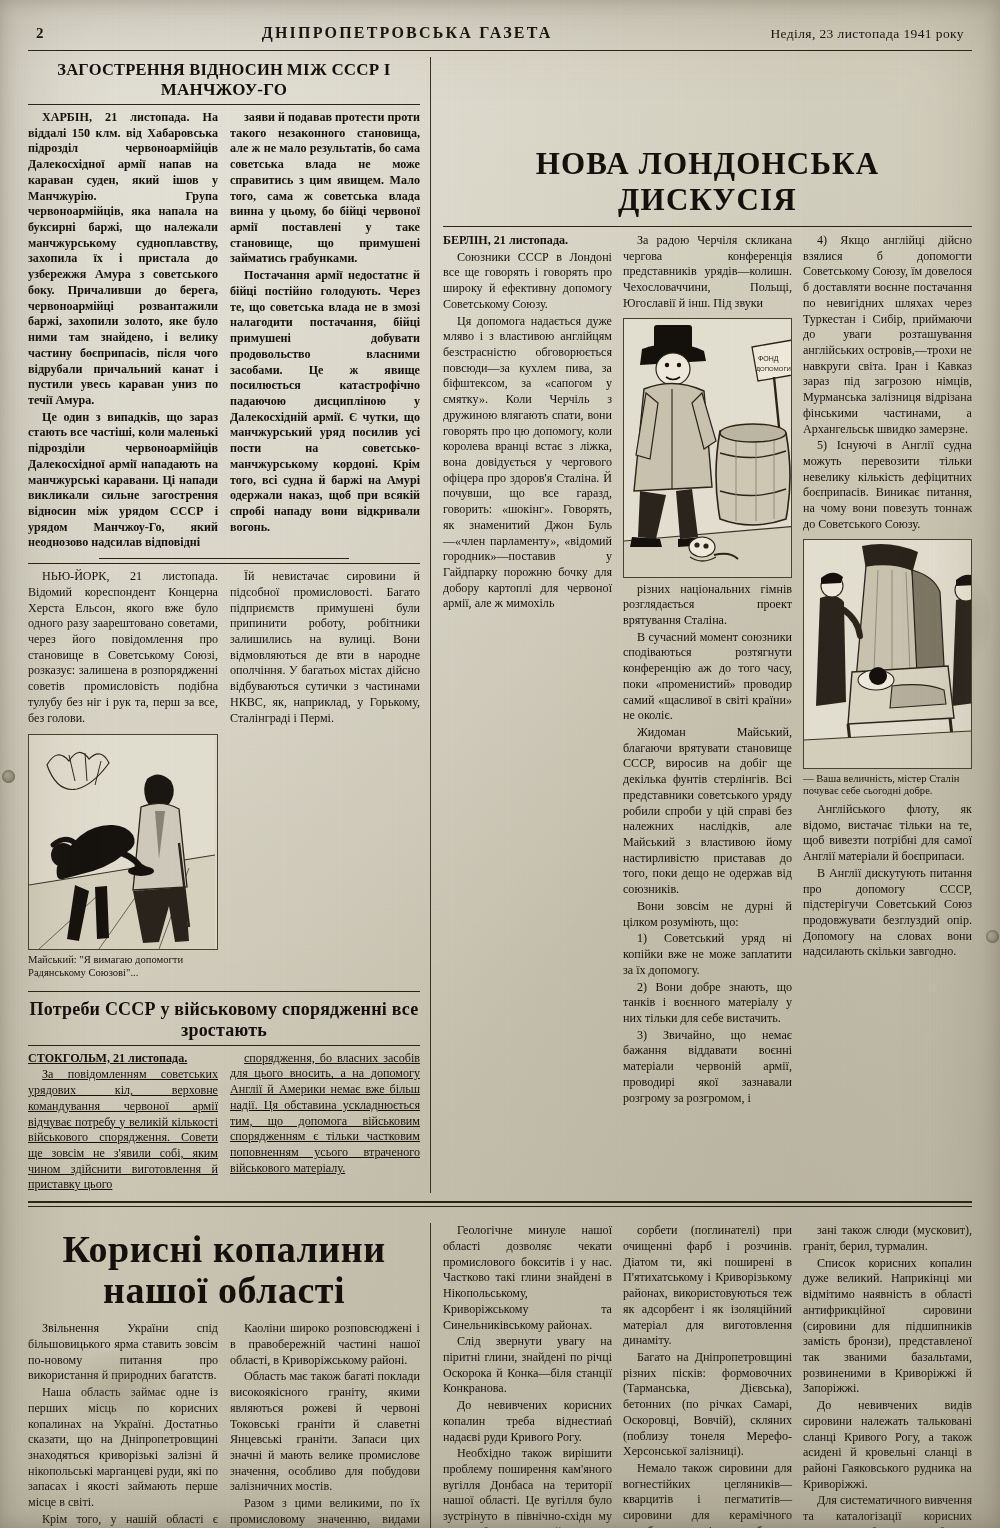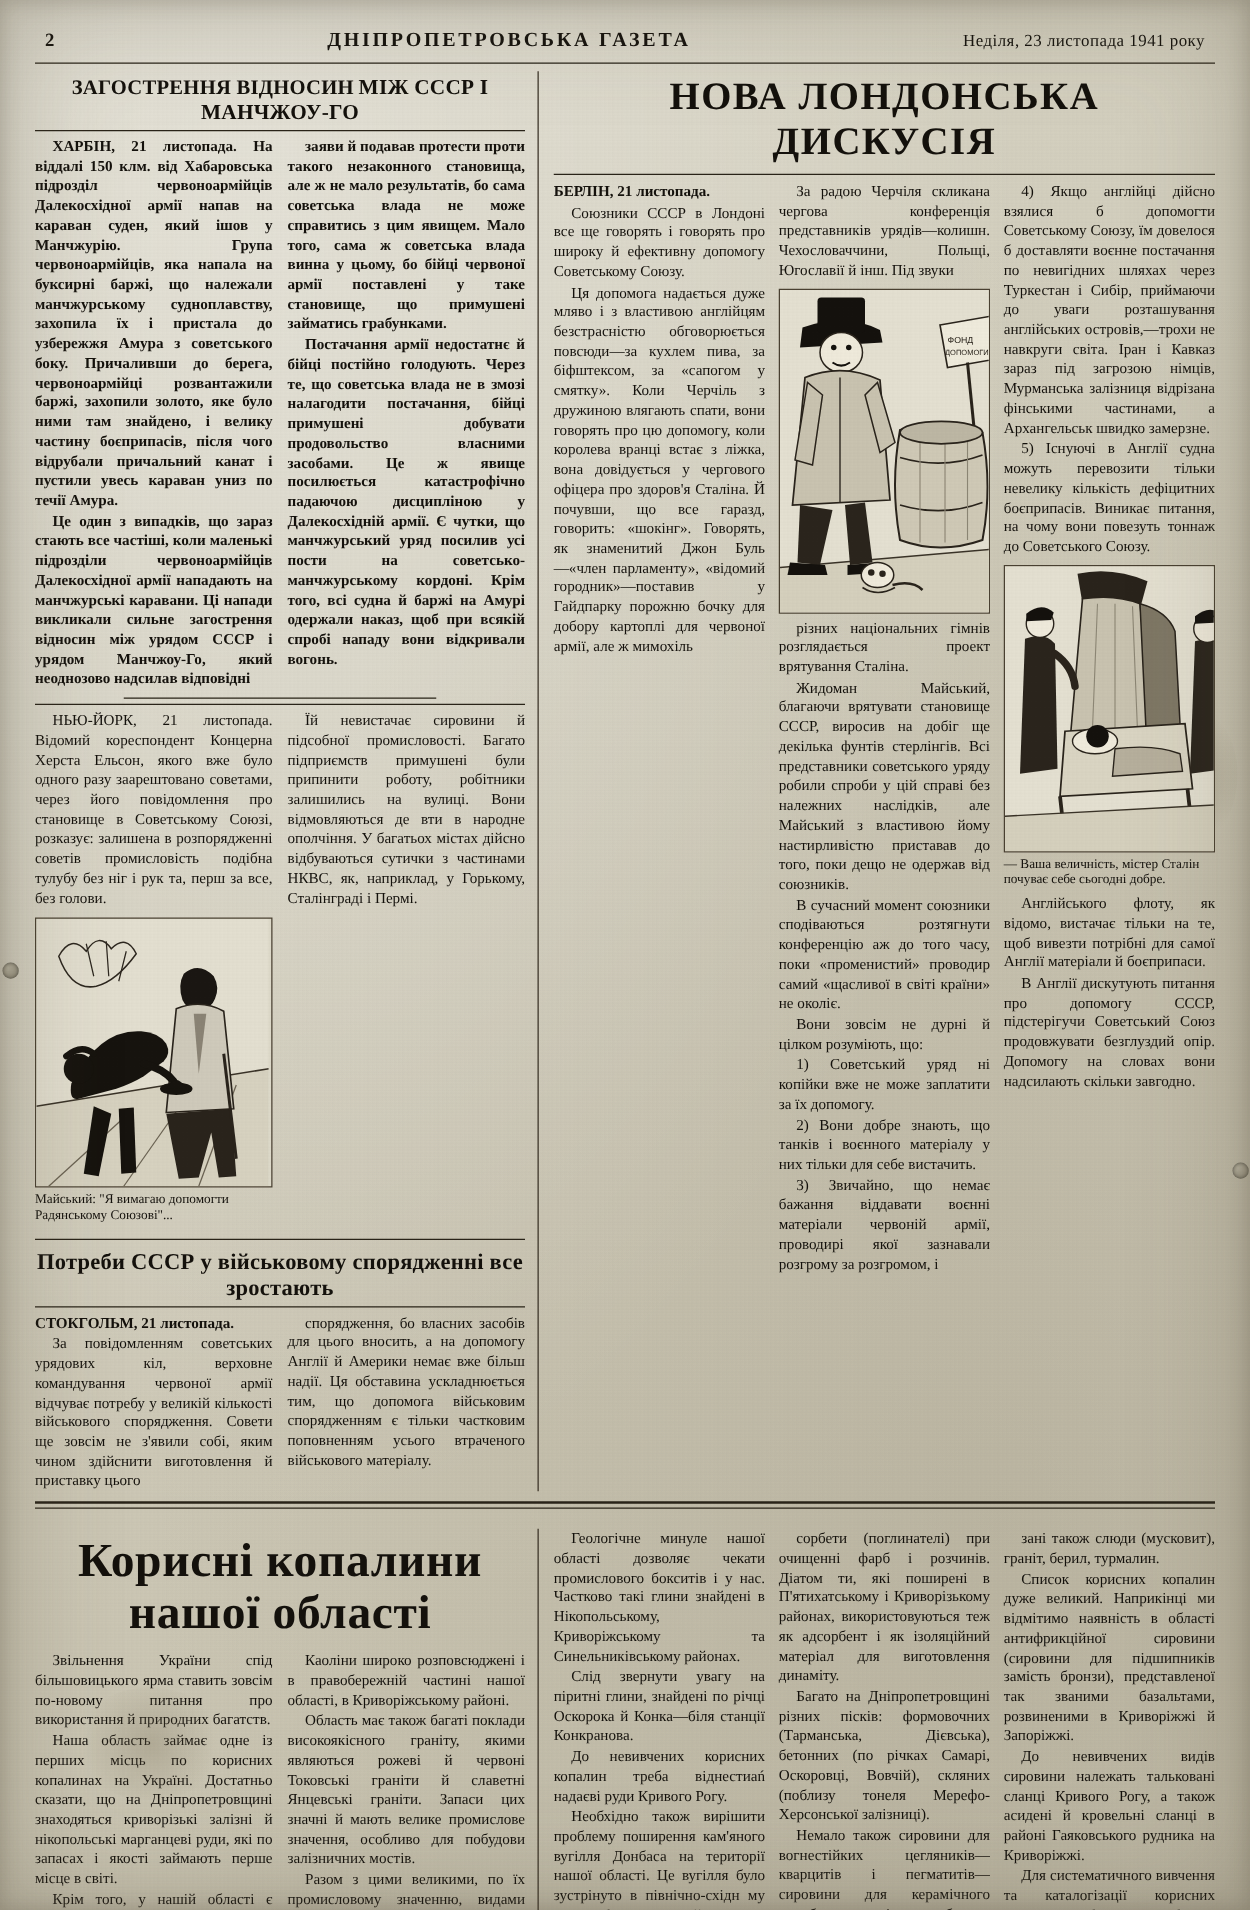--- a/index.html
+++ b/index.html
@@ -68,20 +68,21 @@
   .rule.double {
     border-top: 2px solid #2a2419;
     border-bottom: 1px solid #2a2419;
     height: 3px;
   }
 
   
   .top-section {
     display: flex;
     margin-top: 6px;
+    align-items: center;
   }
   .left-block {
     width: 392px;
     padding-right: 10px;
     border-right: 1px solid #3a3226;
   }
   .right-block {
     flex: 1;
     padding-left: 12px;
   }
@@ -259,21 +260,21 @@
         <div class="col">
           <p class="body">Їй невистачає сировини й підсобної промисловості. Багато підприємств примушені були припинити роботу, робітники залишились на вулиці. Вони відмовляються де вти в народне ополчіння. У багатьох містах дійсно відбуваються сутички з частинами НКВС, як, наприклад, у Горькому, Сталінграді і Пермі.</p>
         </div>
       </div>
 
       <div class="sep-line"></div>
 
       <div class="headline h-small" style="font-size:18px;">Потреби СССР у військовому спорядженні все зростають</div>
       <div class="rule thin"></div>
 
-      <div class="cols-2" style="margin-top:5px;">
+      <div class="cols-2" style="margin-top:5px;text-decoration:underline;">
         <div class="col">
           <p class="body no-indent dateline">СТОКГОЛЬМ, 21 листопада.</p>
           <p class="body">За повідомленням советських урядових кіл, верховне командування червоної армії відчуває потребу у великій кількості військового спорядження. Совети ще зовсім не з'явили собі, яким чином здійснити виготовлення й приставку цього</p>
         </div>
         <div class="col">
           <p class="body">спорядження, бо власних засобів для цього вносить, а на допомогу Англії й Америки немає вже більш надії. Ця обставина ускладнюється тим, що допомога військовим спорядженням є тільки частковим поповненням усього втраченого військового матеріалу.</p>
         </div>
       </div>
     </div>
 
@@ -324,22 +325,22 @@
               <path d="M54 220 l26 -2 4 8 -30 2 Z" fill="#15120e"></path>
 
               <ellipse cx="78" cy="228" rx="13" ry="10" fill="#efeadb" stroke="#2a241c" stroke-width="1.2"></ellipse>
               <circle cx="73" cy="226" r="2.6" fill="#2a241c"></circle>
               <circle cx="82" cy="227" r="2.6" fill="#2a241c"></circle>
               <path d="M66 238 q12 8 26 0" stroke="#2a241c" stroke-width="1.3" fill="none"></path>
               <path d="M90 236 q16 -4 24 4" stroke="#2a241c" stroke-width="2" fill="none"></path>
             </svg>
           </div>
           <p class="body">різних національних гімнів розглядається проект врятування Сталіна.</p>
+          <p class="body">В сучасний момент союзники сподіваються розтягнути конференцію аж до того часу, поки «променистий» проводир самий «щасливої в світі країни» не околіє.</p>
           <p class="body">Жидоман Майський, благаючи врятувати становище СССР, виросив на добіг ще декілька фунтів стерлінгів. Всі представники советського уряду робили спроби у цій справі без належних наслідків, але Майський з властивою йому настирливістю приставав до того, поки дещо не одержав від союзників.</p>
-          <p class="body">В сучасний момент союзники сподіваються розтягнути конференцію аж до того часу, поки «променистий» проводир самий «щасливої в світі країни» не околіє.</p>
           <p class="body">Вони зовсім не дурні й цілком розуміють, що:</p>
           <p class="body">1) Советський уряд ні копійки вже не може заплатити за їх допомогу.</p>
           <p class="body">2) Вони добре знають, що танків і воєнного матеріалу у них тільки для себе вистачить.</p>
           <p class="body">3) Звичайно, що немає бажання віддавати воєнні матеріали червоній армії, проводирі якої зазнавали розгрому за розгромом, і</p>
         </div>
 
         <div class="col">
           <p class="body">4) Якщо англійці дійсно взялися б допомогти Советському Союзу, їм довелося б доставляти воєнне постачання по невигідних шляхах через Туркестан і Сибір, приймаючи до уваги розташування англійських островів,—трохи не навкруги світа. Іран і Кавказ зараз під загрозою німців, Мурманська залізниця відрізана фінськими частинами, а Архангельськ швидко замерзне.</p>
           <p class="body">5) Існуючі в Англії судна можуть перевозити тільки невелику кількість дефіцитних боєприпасів. Виникає питання, на чому вони повезуть тоннаж до Советського Союзу.</p>
           <div class="figure" style="margin-top:6px;height:228px;">

